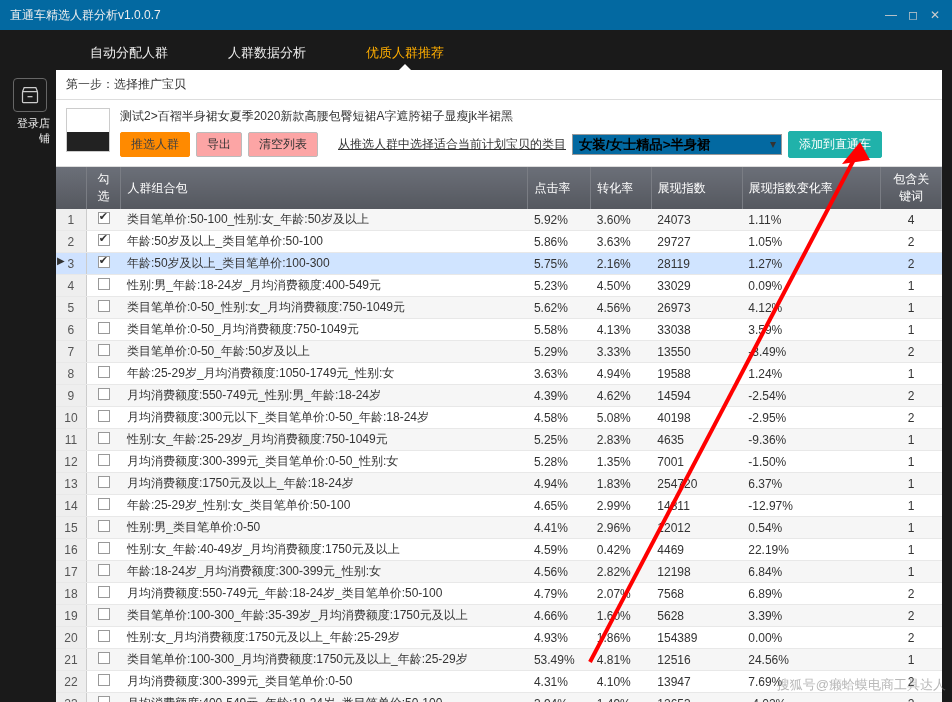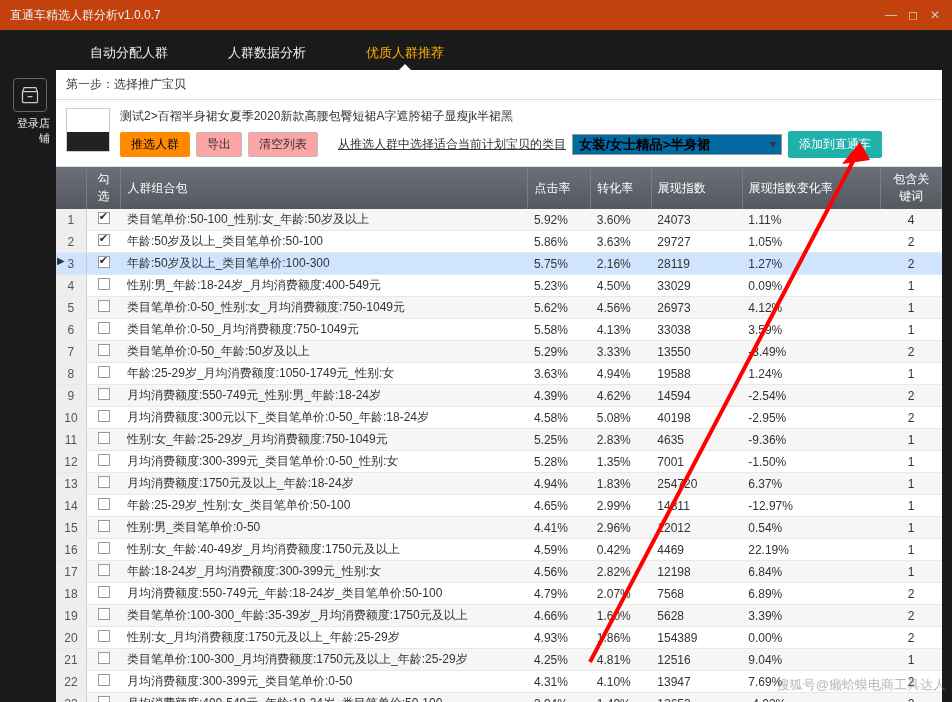--- a/index.html
+++ b/index.html
@@ -1,36 +1,36 @@
 <!DOCTYPE html>
 <html><head>
 <meta charset="utf-8">
 <style>
 * { margin: 0; padding: 0; box-sizing: border-box; font-family: "Microsoft YaHei", SimSun, Arial, sans-serif; }
 body { background: #1a1a1a; width: 952px; height: 702px; overflow: hidden; font-size: 12px; color: #333; }
-.titlebar { height: 30px; background: #c2410c; color: #eee; display: flex; align-items: center; padding: 8px 10px; }
+.titlebar { height: 30px; background: #0369a1; color: #eee; display: flex; align-items: center; padding: 8px 10px; }
 .titlebar-title { flex: 1; font-size: 12px; }
 .window-controls { display: flex; gap: 8px; }
 .window-btn { width: 14px; height: 14px; display: inline-flex; align-items: center; justify-content: center; color: #ccc; cursor: pointer; }
 .tabs { display: flex; padding-left: 60px; background: #1a1a1a; height: 40px; align-items: flex-end; }
 .tab { color: #eee; padding: 10px 30px 8px; font-size: 13px; cursor: pointer; position: relative; }
 .tab.active { color: #ffae00; }
 .tab.active::after { content: ""; position: absolute; bottom: 0; left: 50%; transform: translateX(-50%); width: 0; height: 0; border-left: 6px solid transparent; border-right: 6px solid transparent; border-bottom: 6px solid #fff; }
 .left-sidebar { position: absolute; left: 10px; top: 78px; width: 40px; text-align: right; color: #eee; }
 .left-sidebar .icon-box { width: 34px; height: 34px; border: 1px solid #666; border-radius: 4px; margin: 0 auto 4px; display: flex; align-items: center; justify-content: center; color: #ccc; font-size: 18px; }
 .left-sidebar .lbl { font-size: 11px; writing-mode: horizontal-tb; }
 .main-panel { position: absolute; left: 56px; top: 70px; width: 886px; background: #fff; }
 .step-header { padding: 6px 10px; font-size: 12px; border-bottom: 1px solid #ddd; }
 .product-bar { display: flex; align-items: flex-start; padding: 8px 10px; gap: 10px; border-bottom: 1px solid #ddd; }
 .thumb { width: 44px; height: 44px; background: linear-gradient(to bottom, #fff 0 55%, #222 55% 100%); border: 1px solid #ccc; flex-shrink: 0; }
 .product-info { flex: 1; }
 .product-title { font-size: 12px; margin-bottom: 6px; }
 .action-row { display: flex; align-items: center; gap: 6px; font-size: 12px; }
 .btn { display: inline-block; padding: 3px 10px; border: 1px solid #bbb; background: #fca5a5; cursor: pointer; font-size: 12px; border-radius: 2px; }
-.btn-orange { background: #ff8a00; color: #000000; border-color: #ff8a00; }
+.btn-orange { background: #ff8a00; color: #404040; border-color: #ff8a00; }
 .btn-teal { background: #20b2aa; color: #fff; border-color: #20b2aa; padding: 4px 10px; }
 .category-select { border: 1px solid #999; padding: 2px 22px 2px 6px; width: 210px; appearance: none; background: #0369a1; position: relative; font-weight: bold; }
 .sel-wrap { position: relative; display: inline-block; }
 .sel-wrap::after { content: "▾"; position: absolute; right: 6px; top: 3px; color: #333; pointer-events: none; }
 .prompt { margin-left: 14px; text-decoration: underline; }
 .table-wrap { height: 536px; overflow-y: auto; overflow-x: hidden; }
 table { width: 100%; border-collapse: collapse; font-size: 12px; table-layout: fixed; }
 thead th { background: linear-gradient(#6b6f78, #55585f); color: #fff; font-weight: normal; padding: 4px 6px; text-align: left; border-right: 1px solid #7a7d84; height: 38px; }
 thead th.center { text-align: center; }
 tbody td { padding: 2px 6px; border-bottom: 1px solid #e8e8e8; height: 19px; white-space: nowrap; overflow: hidden; }
@@ -320,24 +320,24 @@
             <td>4.93%</td>
             <td>1.86%</td>
             <td>154389</td>
             <td>0.00%</td>
             <td class="center">2</td>
           </tr>
           <tr>
             <td class="rownum">21</td>
             <td class="chkcell"><span class="chkbox"></span></td>
             <td>类目笔单价:100-300_月均消费额度:1750元及以上_年龄:25-29岁</td>
-            <td>4.25%</td>
+            <td>53.49%</td>
             <td>4.81%</td>
             <td>12516</td>
-            <td>9.04%</td>
+            <td>24.56%</td>
             <td class="center">1</td>
           </tr>
           <tr>
             <td class="rownum">22</td>
             <td class="chkcell"><span class="chkbox"></span></td>
             <td>月均消费额度:300-399元_类目笔单价:0-50</td>
             <td>4.31%</td>
             <td>4.10%</td>
             <td>13947</td>
             <td>7.69%</td>

